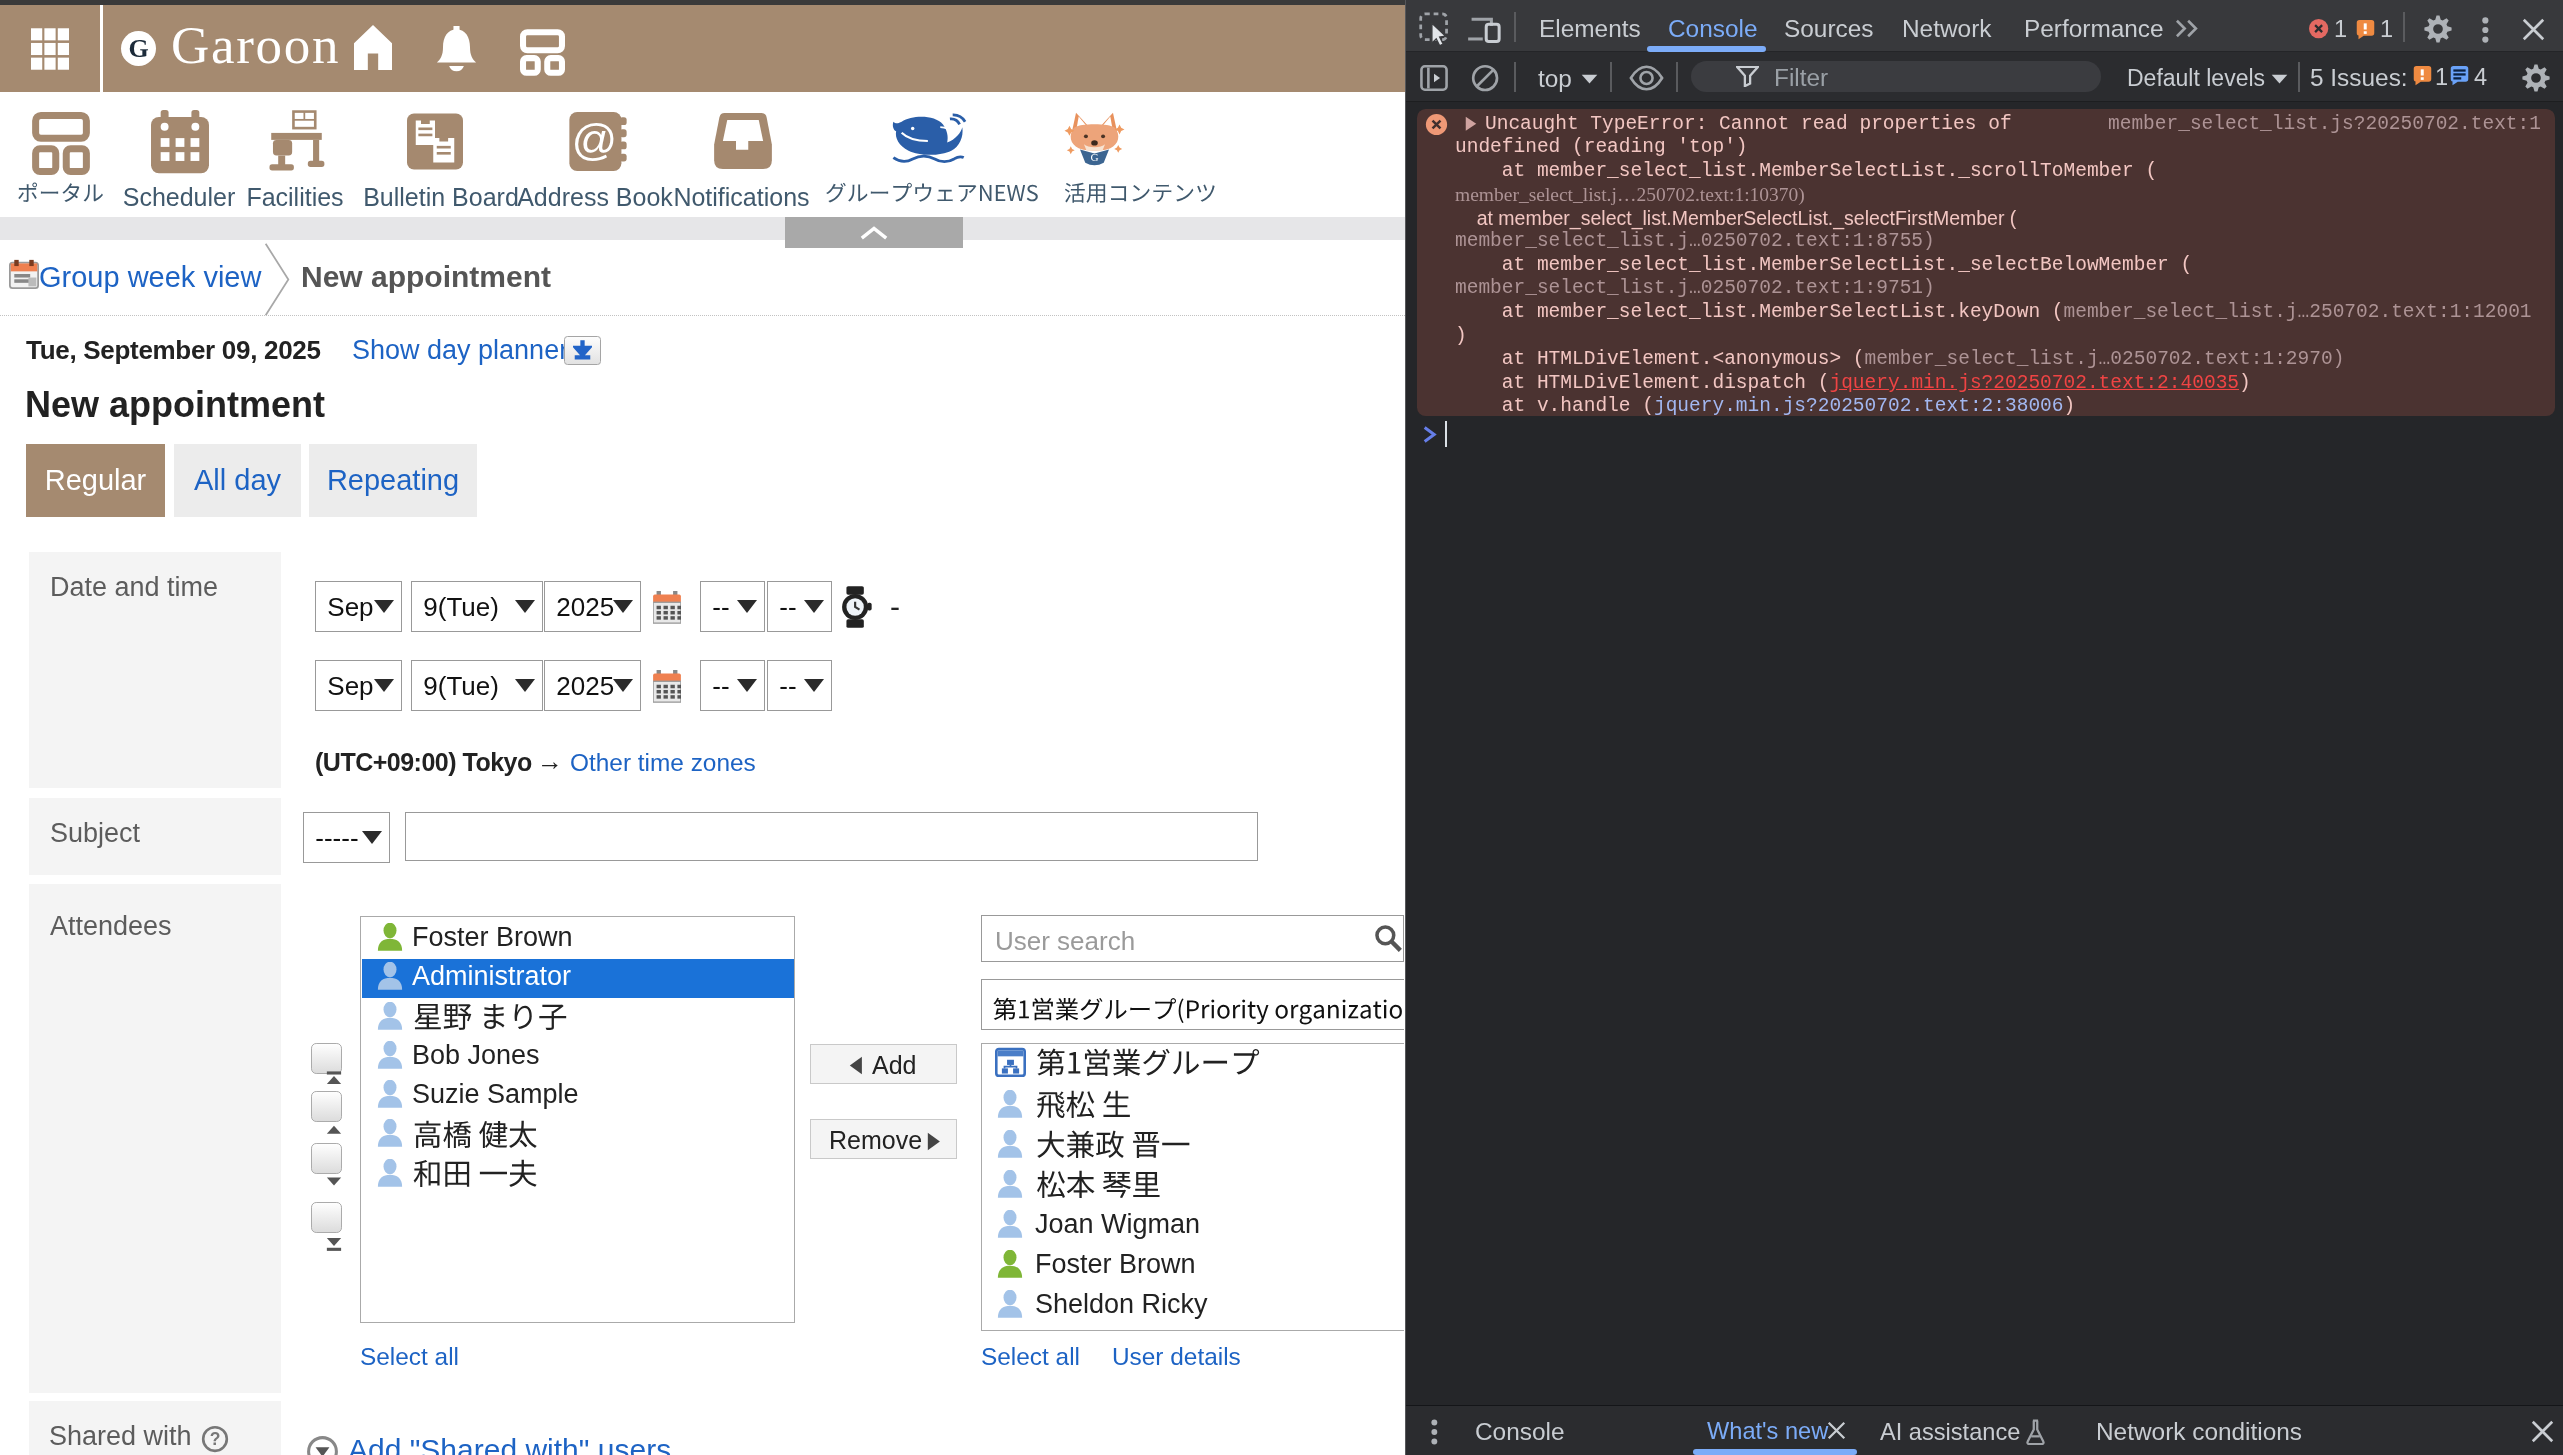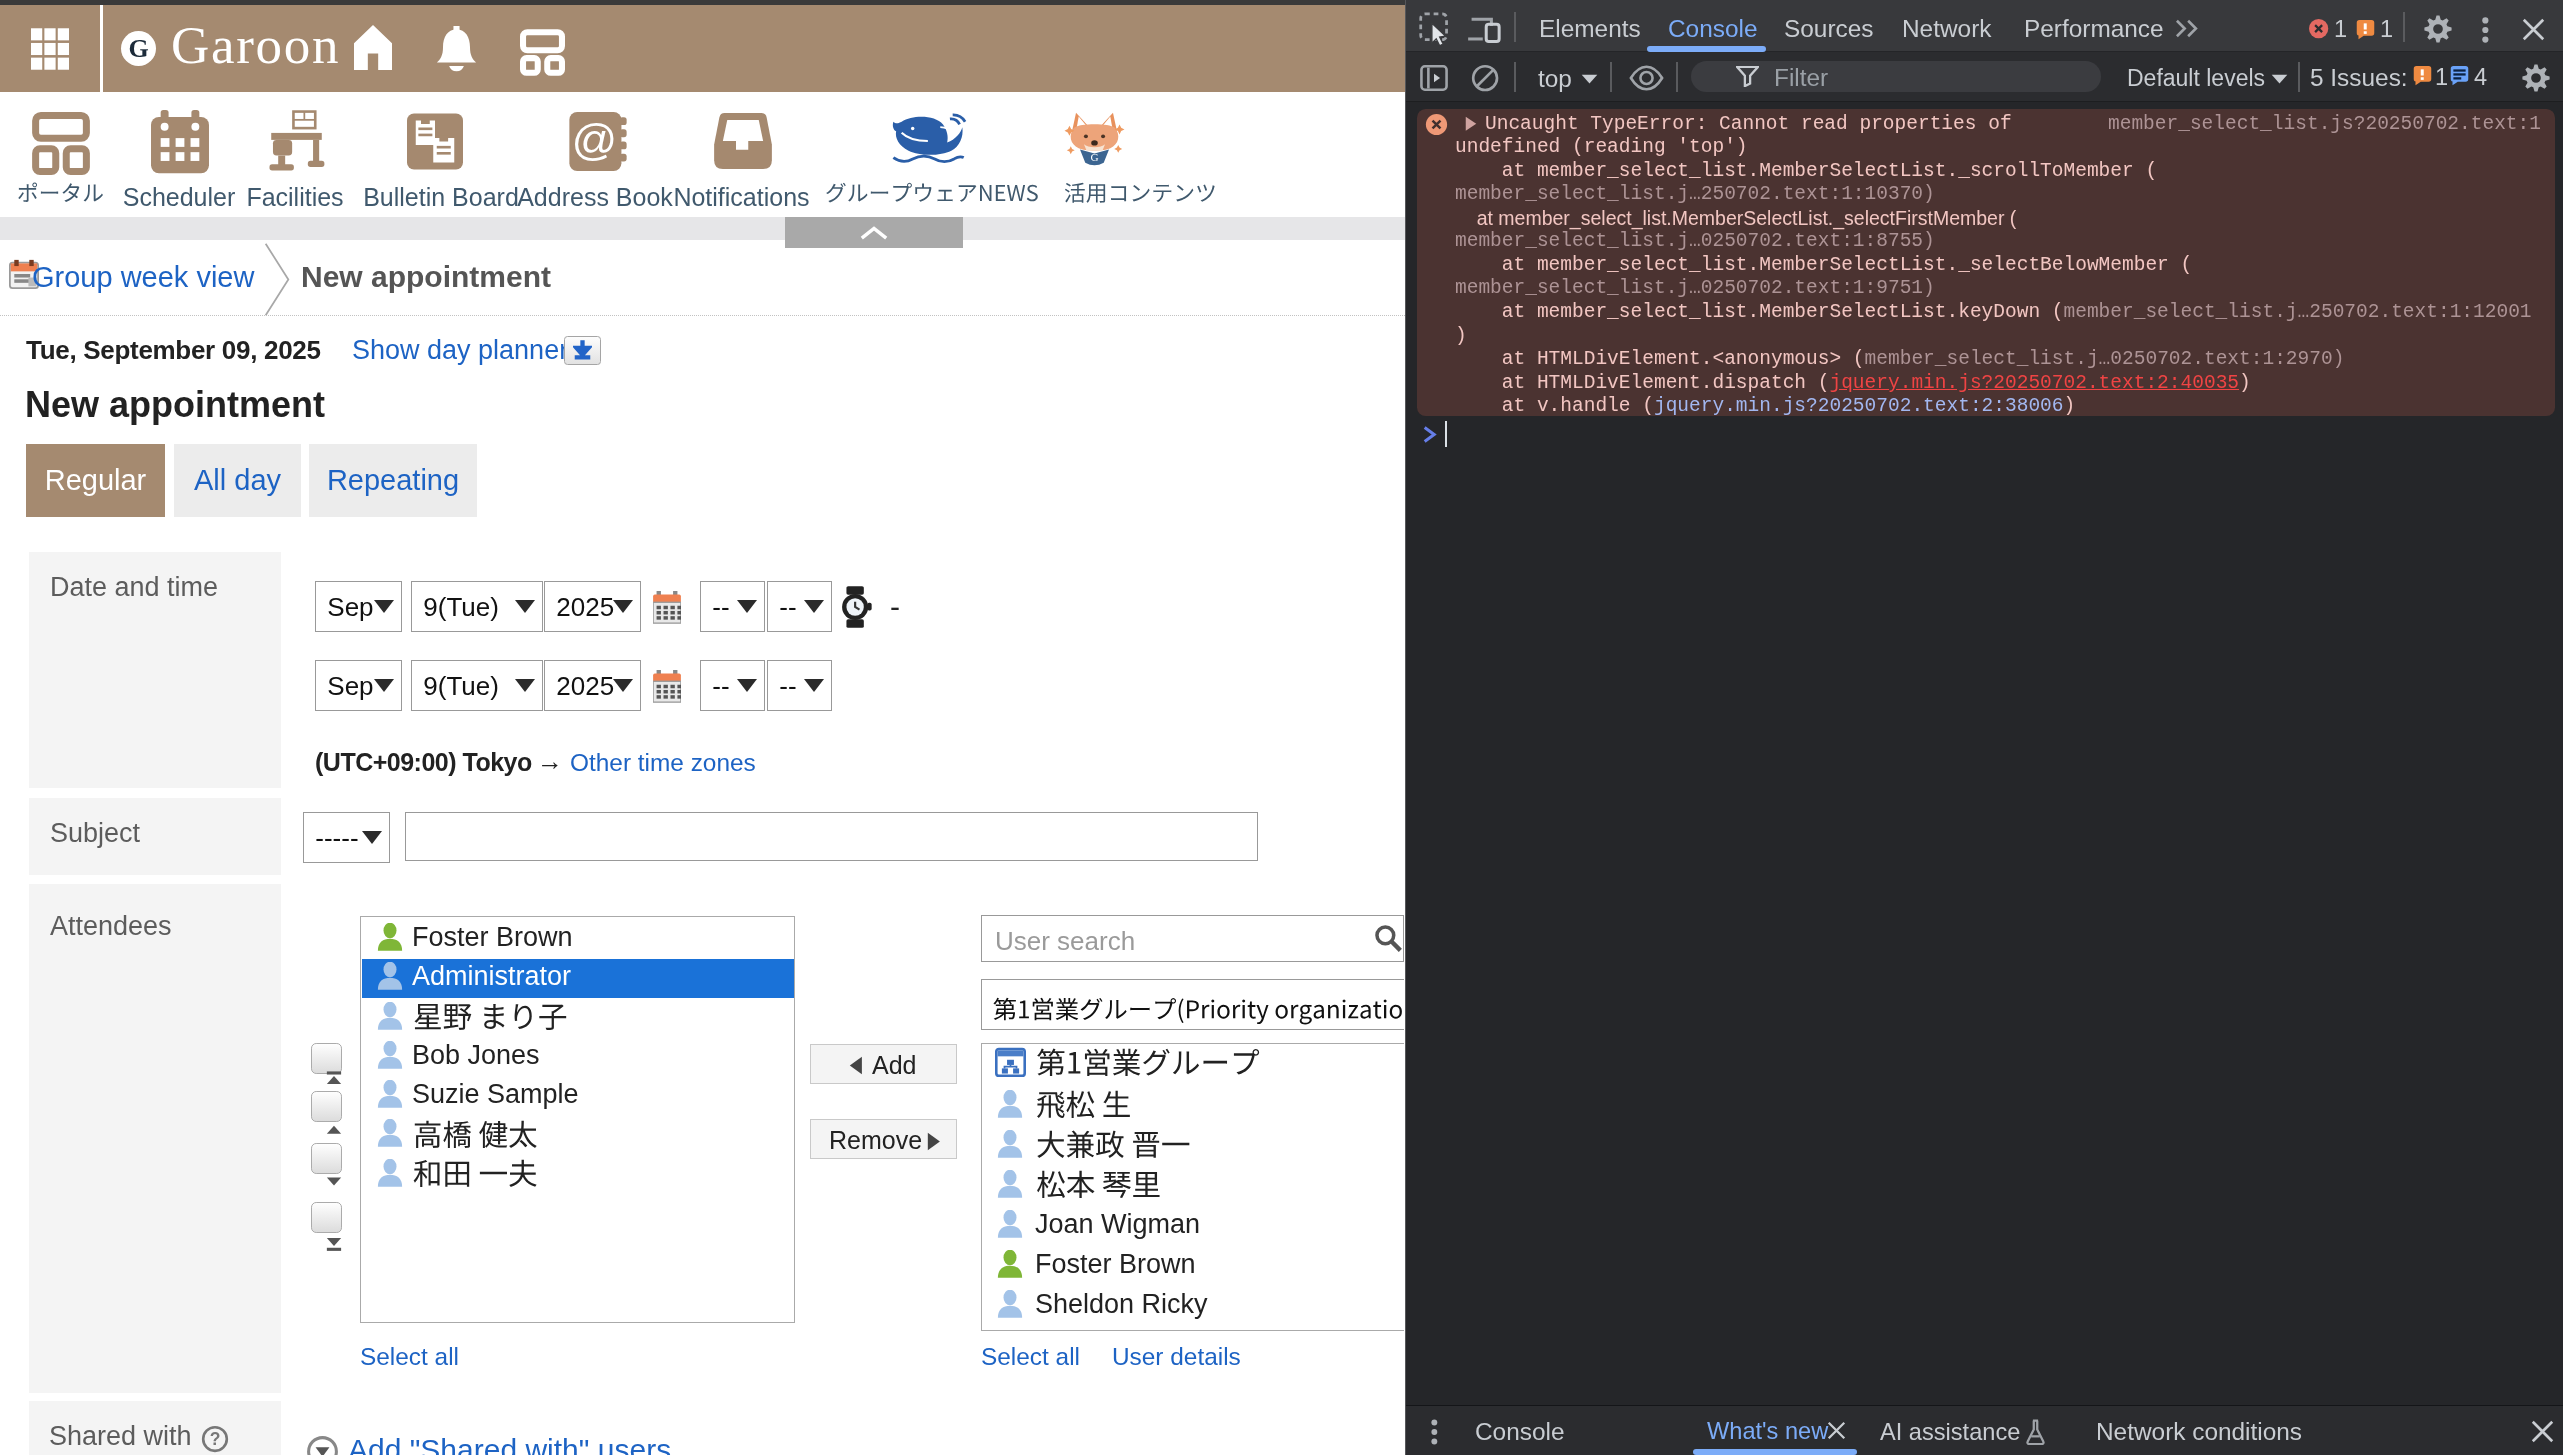--- a/index.html
+++ b/index.html
@@ -141,21 +141,21 @@
     </svg>
     <svg class="ab" style="left:8.7px;top:259px" width="30" height="30" viewBox="0 0 34 34">
       <rect x="1" y="4" width="32" height="29" rx="3" fill="#f2f2f2" stroke="#9a9a9a" stroke-width="2"></rect>
       <rect x="2" y="5" width="30" height="9" fill="#ef8050"></rect>
       <rect x="6" y="1" width="5" height="7" fill="#7a3b20"></rect>
       <rect x="23" y="1" width="5" height="7" fill="#7a3b20"></rect>
       <rect x="6" y="17" width="18" height="4" fill="#888"></rect>
       <rect x="6" y="23" width="18" height="4" fill="#888"></rect>
       <rect x="22" y="21" width="9" height="10" fill="#bbb"></rect>
     </svg>
-    <div class="ab" style="left:32px;top:261px;font-size:29px;color:#1d63c4">Group week view</div>
+    <div class="ab" style="left:39px;top:261px;font-size:29px;color:#1d63c4">Group week view</div>
     <svg class="ab" style="left:262px;top:242px" width="30" height="75" viewBox="0 0 34 86">
       <path d="M4 2 L30 43 L4 84" stroke="#a8a8a8" stroke-width="2" fill="none"></path>
     </svg>
     <div class="ab" style="left:301px;top:260px;font-size:30px;font-weight:bold;color:#555">New appointment</div>
     <div class="ab" style="left:0;top:315px;width:1405px;height:0;border-top:1.7px dotted #c2c2c2"></div>
     <div class="ab" style="left:26px;top:335px;font-size:26px;font-weight:bold;color:#222;letter-spacing:-0.3px">Tue, September 09, 2025</div>
     <div class="ab" style="left:352px;top:335px;font-size:27px;color:#1d63c4">Show day planner</div>
     <div class="ab" style="left:564px;top:336px;width:37px;height:29px;box-sizing:border-box;border:1.7px solid #a5a5a5;border-radius:3.5px;background:linear-gradient(#fdfdfd,#e2e2e2)"></div>
     <svg class="ab" style="left:573px;top:340px" width="19" height="21" viewBox="0 0 22 24">
       <path d="M11 0 V12 M11 17 L4 9 H18 Z M2 20 H20" stroke="#2264c8" stroke-width="5" fill="#2264c8"></path>
@@ -507,21 +507,21 @@
       <circle cx="13" cy="13" r="12" fill="#ee9876"></circle>
       <path d="M8.5 8.5 L17.5 17.5 M17.5 8.5 L8.5 17.5" stroke="#42302e" stroke-width="2.8"></path>
     </svg>
     <svg class="ab" style="left:58px;top:116px" width="14" height="15.7" viewBox="0 0 16 18">
       <path d="M2 1 L14 9 L2 17 Z" fill="#cfa3a0"></path>
     </svg>
     <div class="ab" style="left:79px;top:113px;font-family:'Liberation Mono',monospace;font-size:19.5px;line-height:23.6px;color:#f2c6c2;white-space:pre">Uncaught TypeError: Cannot read properties of</div>
     <div class="ab" style="left:702px;top:113px;font-family:'Liberation Mono',monospace;font-size:19.5px;line-height:23.6px;color:#ad9395;white-space:pre">member_select_list.js?20250702.text:1</div>
     <div class="ab" style="left:49px;top:136px;font-family:'Liberation Mono',monospace;font-size:19.5px;line-height:23.6px;color:#f2c6c2;white-space:pre">undefined (reading 'top')</div>
     <div class="ab" style="left:49px;top:160px;font-family:'Liberation Mono',monospace;font-size:19.5px;line-height:23.6px;color:#f2c6c2;white-space:pre">    at member_select_list.MemberSelectList._scrollToMember (</div>
-    <div class="ab" style="left:49px;top:183px;font-family:Liberation Mono, monospace;font-size:19.5px;line-height:23.6px;color:#ad9395;white-space:pre">member_select_list.j…250702.text:1:10370)</div>
+    <div class="ab" style="left:49px;top:183px;font-family:Liberation Serif, serif;font-size:19.5px;line-height:23.6px;color:#ad9395;white-space:pre">member_select_list.j…250702.text:1:10370)</div>
     <div class="ab" style="left:49px;top:207px;font-family:Liberation Sans, sans-serif;font-size:19.5px;line-height:23.6px;color:#f2c6c2;white-space:pre">    at member_select_list.MemberSelectList._selectFirstMember (</div>
     <div class="ab" style="left:49px;top:230px;font-family:'Liberation Mono',monospace;font-size:19.5px;line-height:23.6px;color:#ad9395;white-space:pre">member_select_list.j…0250702.text:1:8755)</div>
     <div class="ab" style="left:49px;top:254px;font-family:'Liberation Mono',monospace;font-size:19.5px;line-height:23.6px;color:#f2c6c2;white-space:pre">    at member_select_list.MemberSelectList._selectBelowMember (</div>
     <div class="ab" style="left:49px;top:277px;font-family:'Liberation Mono',monospace;font-size:19.5px;line-height:23.6px;color:#ad9395;white-space:pre">member_select_list.j…0250702.text:1:9751)</div>
     <div class="ab" style="left:49px;top:301px;font-family:'Liberation Mono',monospace;font-size:19.5px;line-height:23.6px;white-space:pre"><span style="color:#f2c6c2">    at member_select_list.MemberSelectList.keyDown (</span><span style="color:#ad9395">member_select_list.j…250702.text:1:12001</span></div>
     <div class="ab" style="left:49px;top:325px;font-family:'Liberation Mono',monospace;font-size:19.5px;line-height:23.6px;color:#f2c6c2;white-space:pre">)</div>
     <div class="ab" style="left:49px;top:348px;font-family:'Liberation Mono',monospace;font-size:19.5px;line-height:23.6px;white-space:pre"><span style="color:#f2c6c2">    at HTMLDivElement.&lt;anonymous&gt; (</span><span style="color:#ad9395">member_select_list.j…0250702.text:1:2970)</span></div>
     <div class="ab" style="left:49px;top:372px;font-family:'Liberation Mono',monospace;font-size:19.5px;line-height:23.6px;white-space:pre"><span style="color:#f2c6c2">    at HTMLDivElement.dispatch (</span><span style="color:#ef4444;text-decoration:underline">jquery.min.js?20250702.text:2:40035</span><span style="color:#f2c6c2">)</span></div>
     <div class="ab" style="left:49px;top:395px;font-family:'Liberation Mono',monospace;font-size:19.5px;line-height:23.6px;white-space:pre"><span style="color:#f2c6c2">    at v.handle (</span><span style="color:#a2b7f0;">jquery.min.js?20250702.text:2:38006</span><span style="color:#f2c6c2">)</span></div>
     <svg class="ab" style="left:15.7px;top:425px" width="15.7" height="19" viewBox="0 0 18 22">

